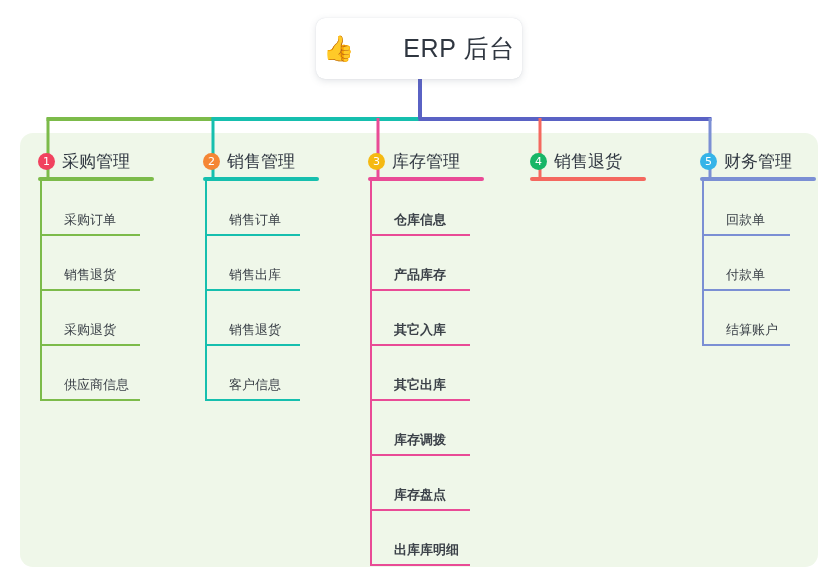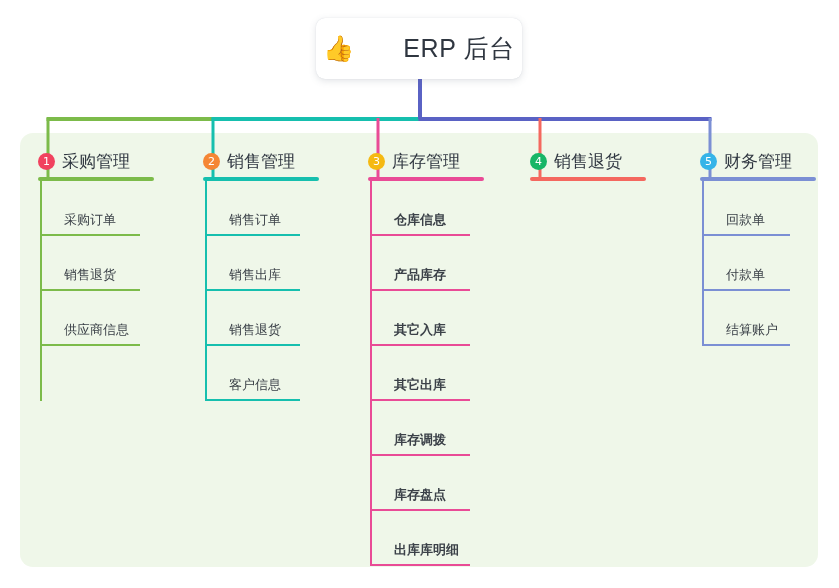--- a/index.html
+++ b/index.html
@@ -115,20 +115,24 @@
           <div class="spine" style="height: 220px; background: rgb(124, 187, 74);"></div>
           <div class="item">
             <span class="item-label">采购订单</span>
             <span class="item-rule" style="width: 100px; background: rgb(124, 187, 74);"></span>
           </div>
           <div class="item">
             <span class="item-label">销售退货</span>
             <span class="item-rule" style="width: 100px; background: rgb(124, 187, 74);"></span>
           </div>
           <div class="item">
+            <span class="item-label">采购退货</span>
+            <span class="item-rule" style="width: 100px; background: rgb(124, 187, 74);"></span>
+          </div>
+          <div class="item">
             <span class="item-label">供应商信息</span>
             <span class="item-rule" style="width: 100px; background: rgb(124, 187, 74);"></span>
           </div>
         </div>
       </div>
       <div class="col" style="left: 203px; top: 150px;">
         <div class="col-head">
           <span class="badge" style="background: rgb(245, 134, 52);">2</span>
           <span class="col-title">销售管理</span>
         </div>

